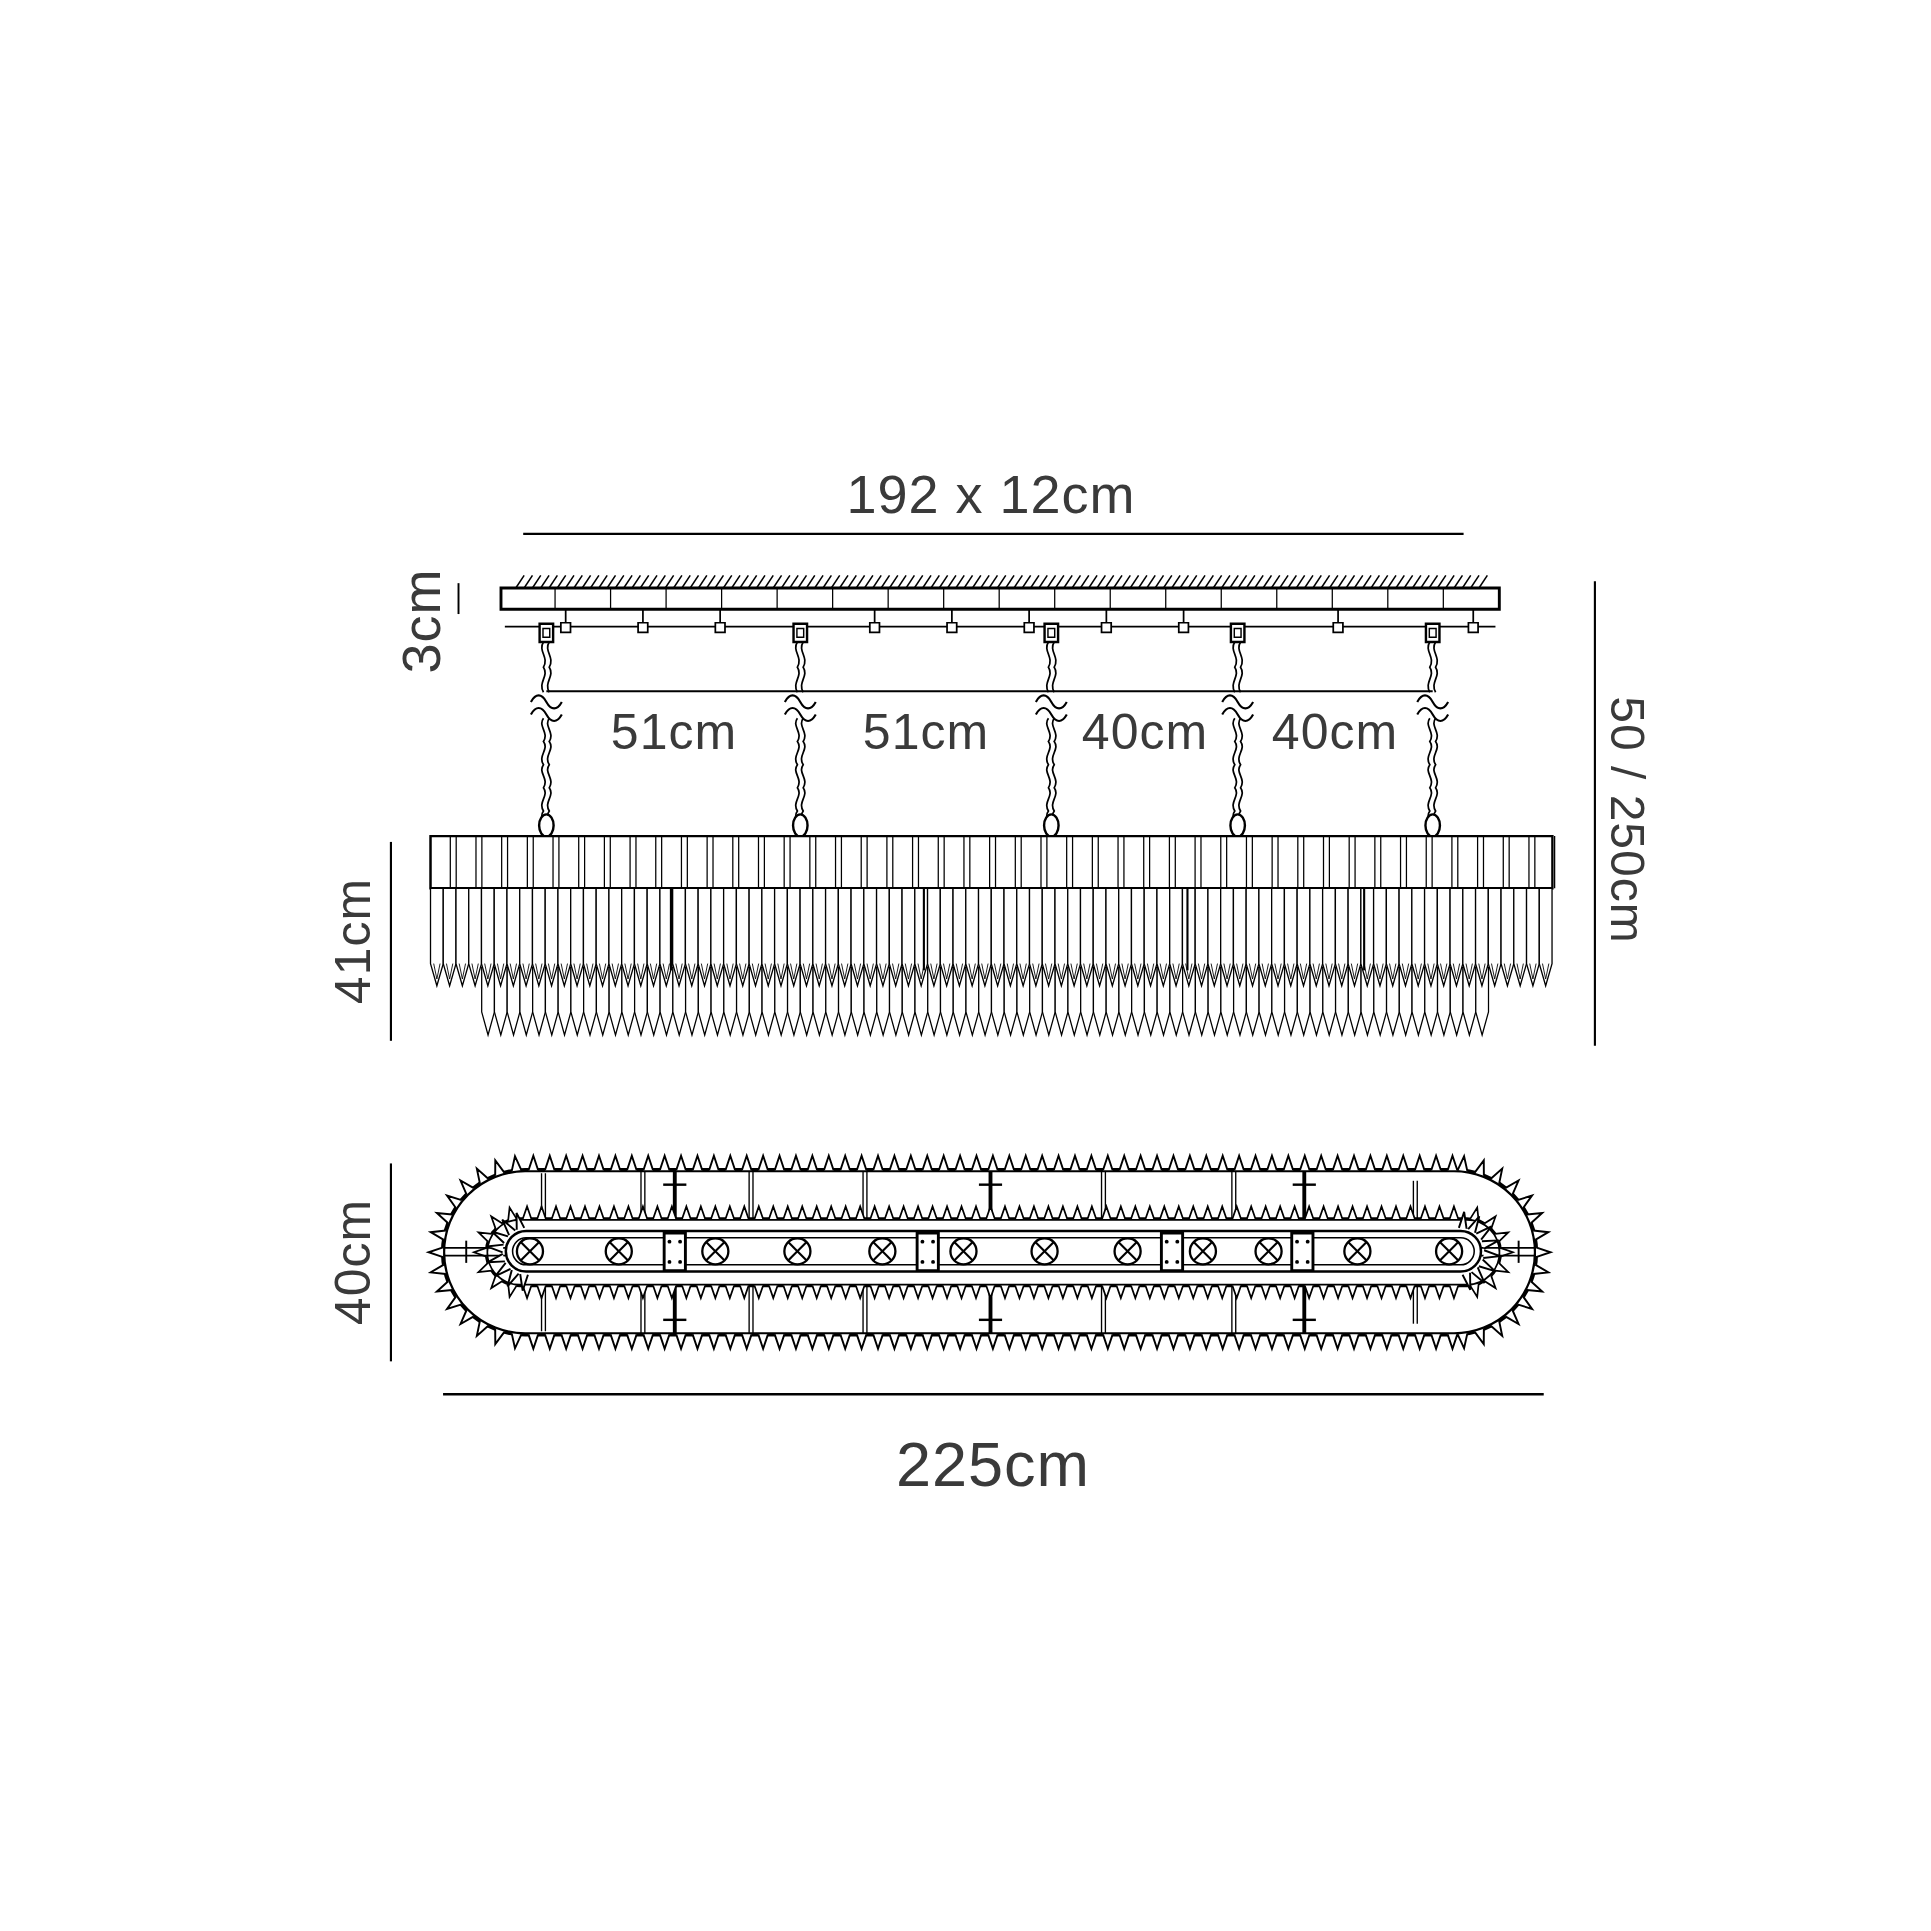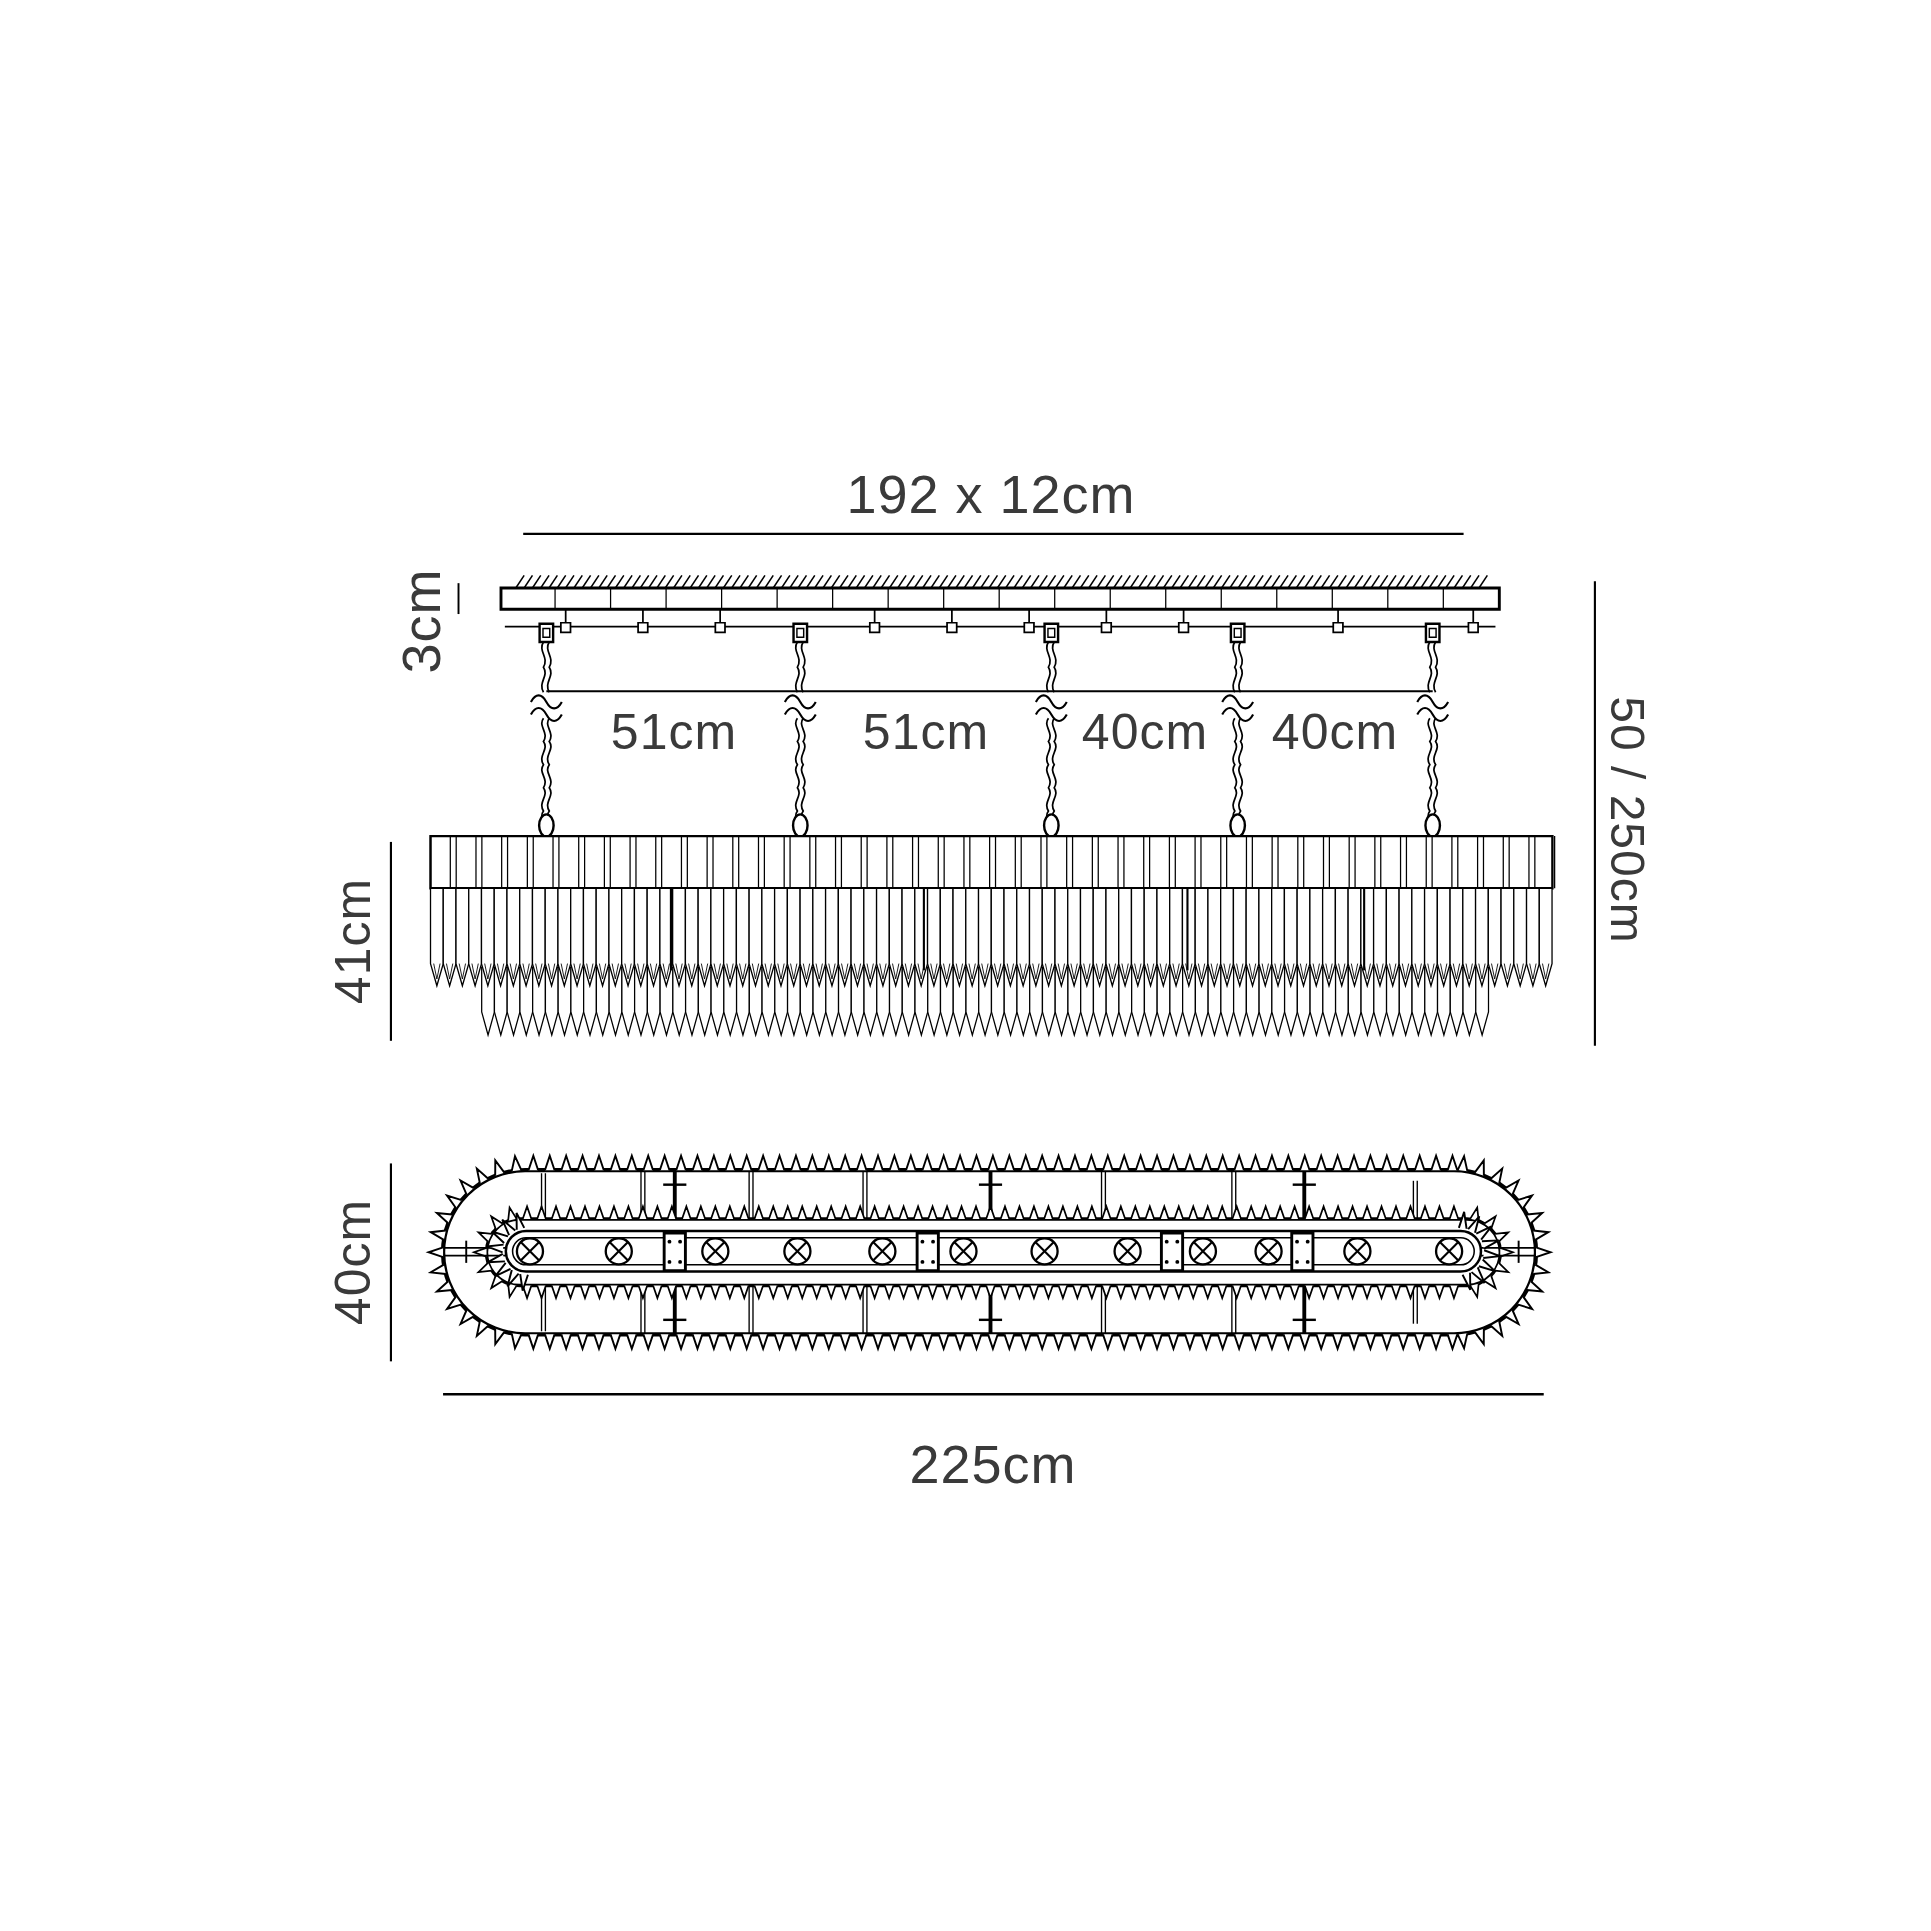--- a/index.html
+++ b/index.html
@@ -3,21 +3,21 @@
 <meta charset="utf-8">
 <style>
   html,body{margin:0;padding:0;background:#ffffff;}
   .canvas{position:relative;width:1931px;height:1931px;background:#ffffff;overflow:hidden;
           font-family:"Liberation Sans", sans-serif;margin-left:25px;}
   svg{position:absolute;left:0;top:0;}
   .lbl{position:absolute;color:#3a3a3a;white-space:nowrap;letter-spacing:1px;
        transform:translate(-50%,-50%);line-height:1;}
   .lbl.rot-ccw{transform:translate(-50%,-50%) rotate(-90deg);}
   .lbl.rot-cw{transform:translate(-50%,-50%) rotate(90deg);}
-  .f56{font-size:54px;} .f52{font-size:50px;} .f50{font-size:48px;} .f58{font-size:54px;}
+  .f56{font-size:54px;} .f52{font-size:50px;} .f50{font-size:48px;} .f58{font-size:63px;}
 </style>
 </head>
 <body>
 
 <div class="canvas">
 
   <svg id="art" width="1931" height="1931" viewBox="0 0 2000 2000">
       <g>
         <line x1="516" y1="553" x2="1490" y2="553" stroke="#000000" stroke-width="2.2"></line>
         <line x1="449" y1="604" x2="449" y2="636" stroke="#000000" stroke-width="2"></line>

